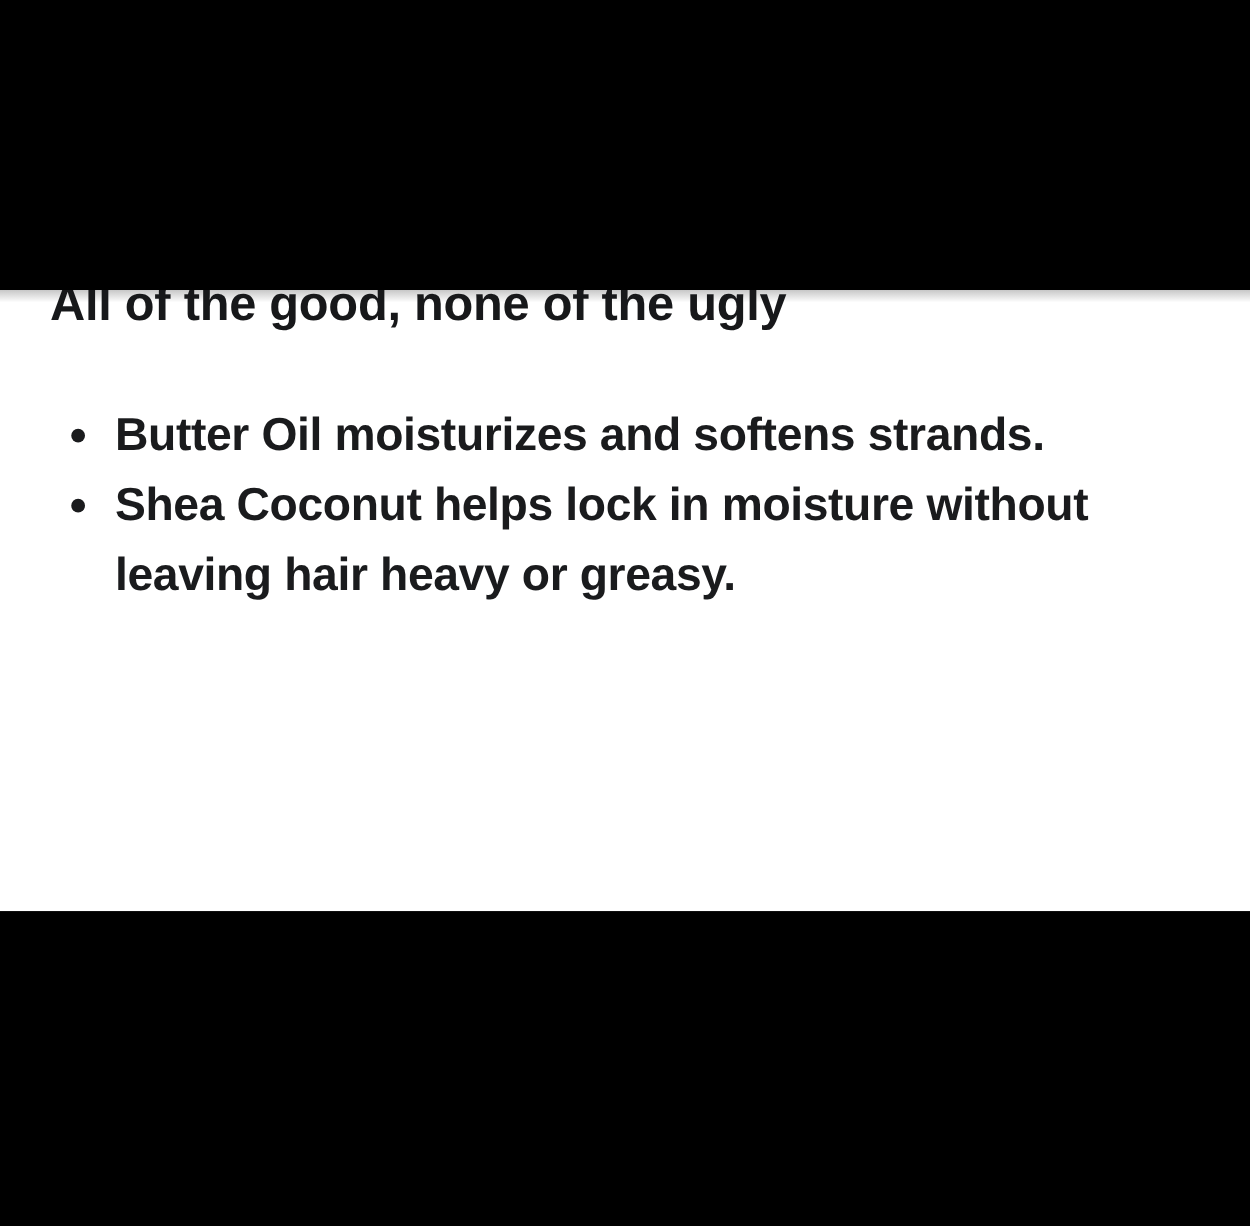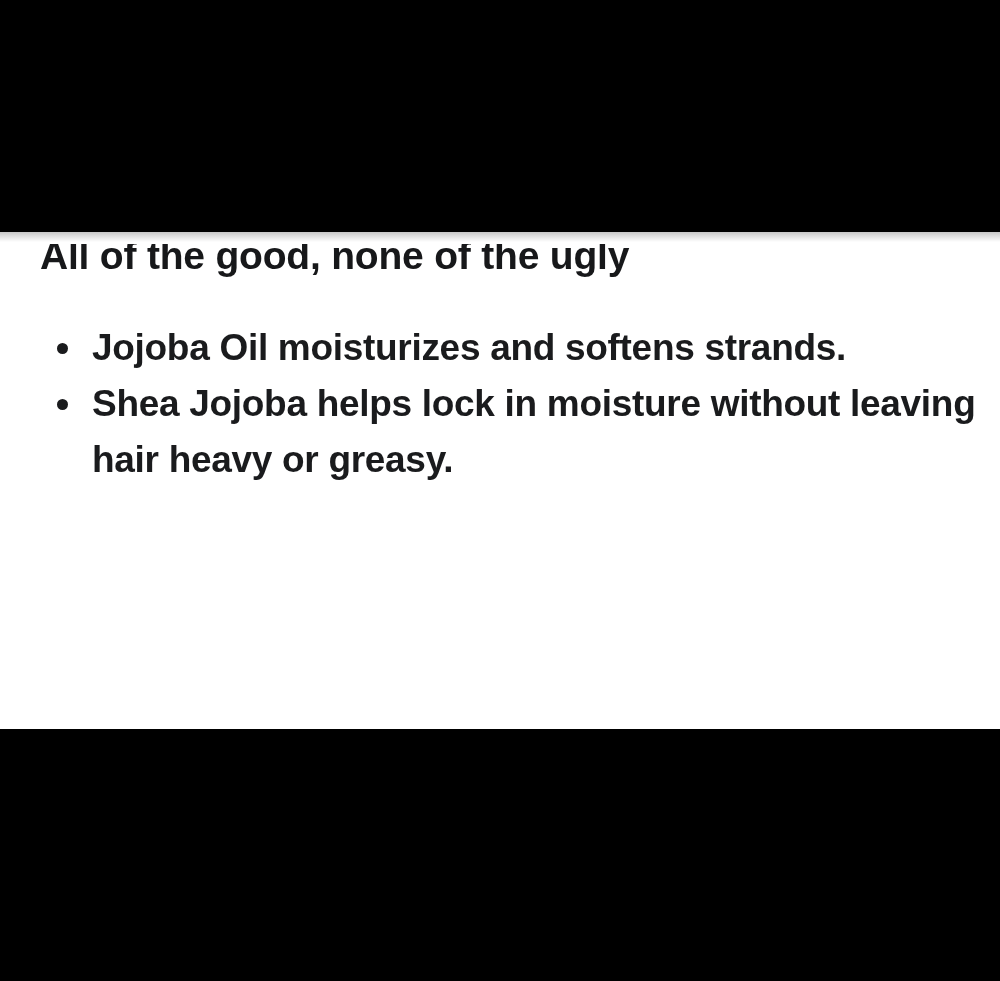--- a/index.html
+++ b/index.html
@@ -50,21 +50,21 @@
     width: 1000px;
     height: 10px;
     background: linear-gradient(to bottom, rgba(0,0,0,0.22), rgba(0,0,0,0));
     pointer-events: none;
   }
 
   
   #heading-clip {
     position: absolute;
     left: 0;
-    top: 12px;
+    top: 0;
     width: 952px;
     height: 46px;
     overflow: hidden;
     padding-left: 45px;
   }
   #page-heading {
     position: absolute;
     left: 40px;
     top: -11px;
     margin: 0;
@@ -126,27 +126,27 @@
     <div id="panel-top-shade"></div>
 
     <div id="heading-clip">
       <h1 id="page-heading">All of the good, none of the ugly</h1>
     </div>
 
     <ul id="benefits-list">
 
       <li class="benefit-item">
         <span class="benefit-bullet"></span>
-        <span class="benefit-term">Jojoba Oil</span><span class="benefit-desc"> moisturizes and softens strands.</span>
+        <span class="benefit-term">Butter Oil</span><span class="benefit-desc"> moisturizes and softens strands.</span>
       </li>
 
 
       <li class="benefit-item">
         <span class="benefit-bullet"></span>
-        <span class="benefit-term">Shea Jojoba</span><span class="benefit-desc"> helps lock in moisture without leaving hair heavy or greasy.</span>
+        <span class="benefit-term">Shea Coconut</span><span class="benefit-desc"> helps lock in moisture without leaving hair heavy or greasy.</span>
       </li>
 
 
     </ul>
   </div>
 
   <div class="letterbox bottom"></div>
 
 </div>
 

